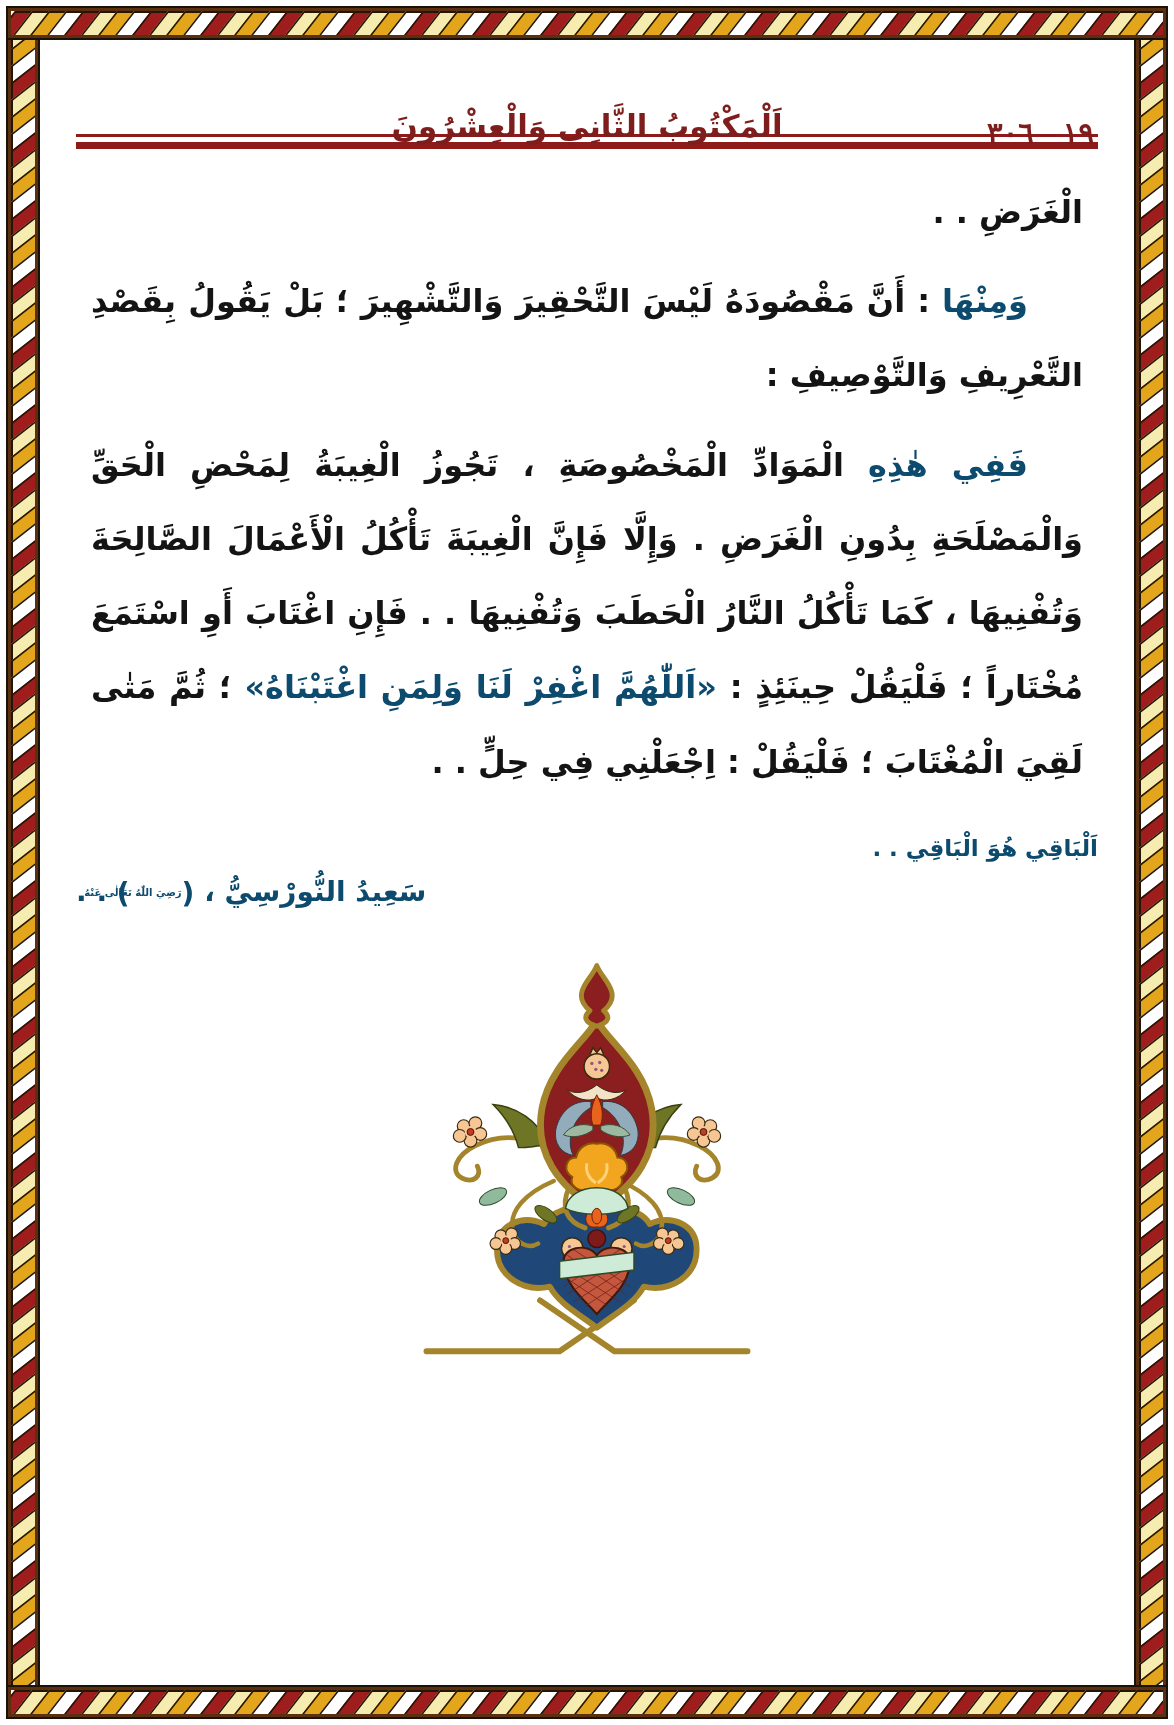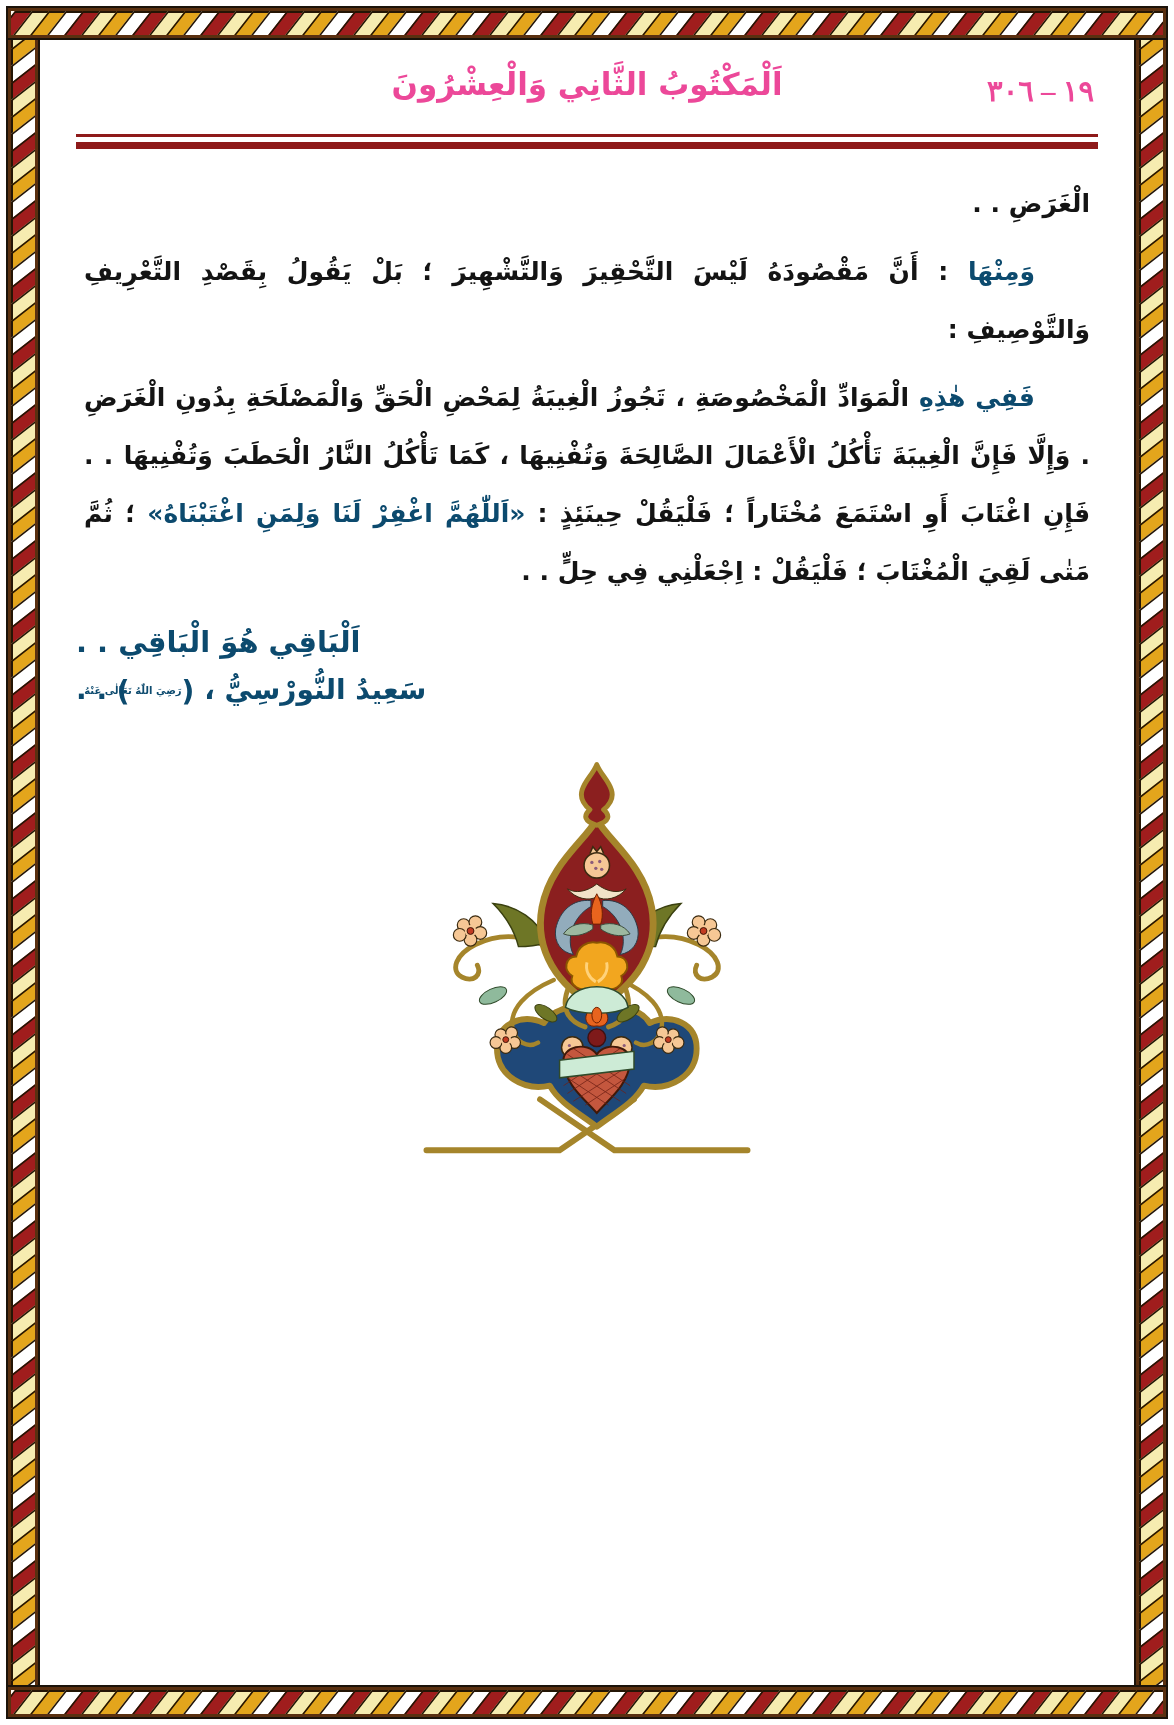--- a/index.html
+++ b/index.html
@@ -42,51 +42,51 @@
     direction:rtl;
     color:#141414;
     z-index:3;
   }
   .hdr{position:relative;height:62px;}
   .pagenum{
     position:absolute;left:88px;top:16px;      
   }
   
   .pagenum{left:auto;right:4px;font-family:Liberation Serif, serif;}
-  .pagenum,.title{color:#ec4899;font-weight:700;}
+  .pagenum,.title{color:#7f1d1d;font-weight:700;margin-top:42px;}
   .pagenum{font-size:29px;letter-spacing:2px;}
   .title{
     position:absolute;right:50%;transform:translateX(50%);top:8px;
     font-size:31px;white-space:nowrap;
   }
   .rule{
     margin-top:14px;
     height:5px;
     border-top:3px solid #8e1a1a;
     border-bottom:7px solid #8e1a1a;
   }
 
   .para{
-    margin:8px;
-    font-size:25px;
+    margin:15px;
+    font-size:32px;
     font-weight:700;
     line-height:2.32;
     text-align:justify;
     text-align-last:right;
   }
   .p-first{margin-top:26px;}
   .p-gap{margin-top:10px;}
   .indent{text-indent:55px;}
   .align-right{text-align:right;}
   .red{color:#0c4a6e;}
 
   .closing{
-    margin:24px 0 10px;
-    text-align:left;
-    font-size:29px;
+    margin:36px 0 10px;
+    text-align:right;
+    font-size:23px;
     font-weight:700;
   }
   .signature{
     margin:14px 0 0;
     text-align:left;
     font-size:28px;
     font-weight:700;
     direction:rtl;
   }
   .seal-wrap{white-space:nowrap;}

